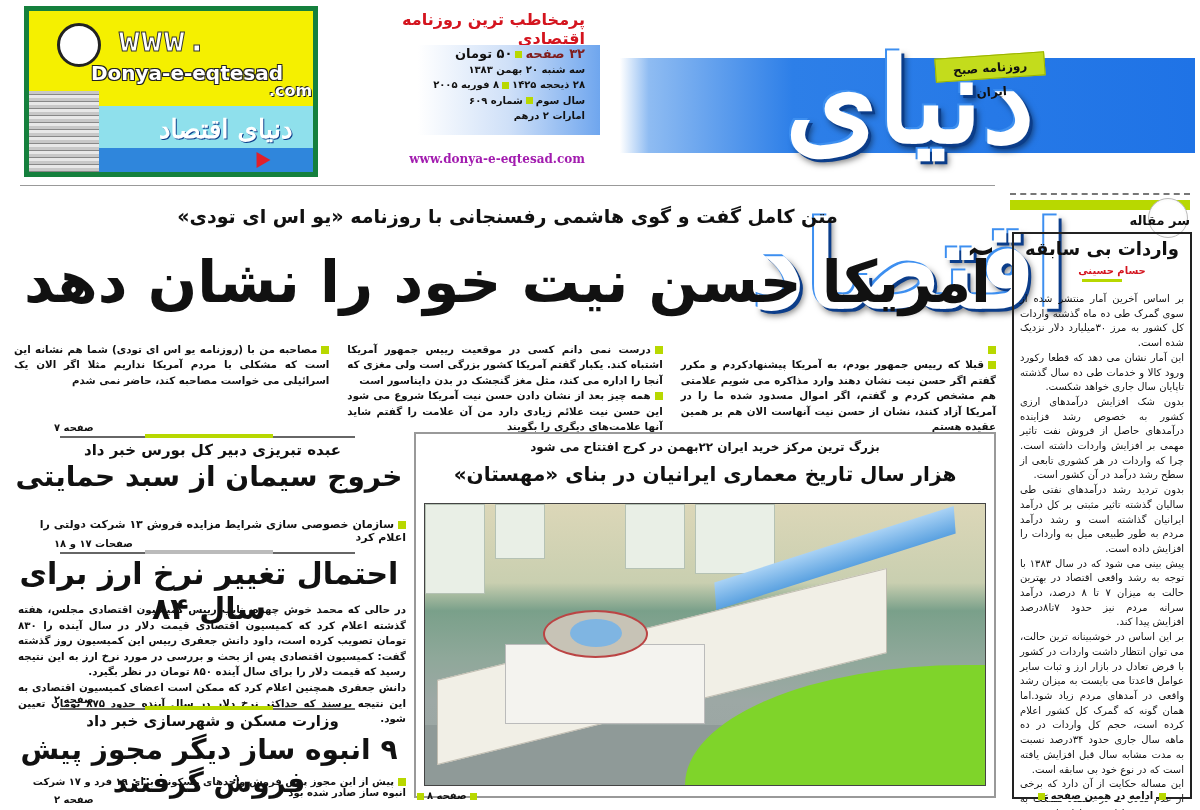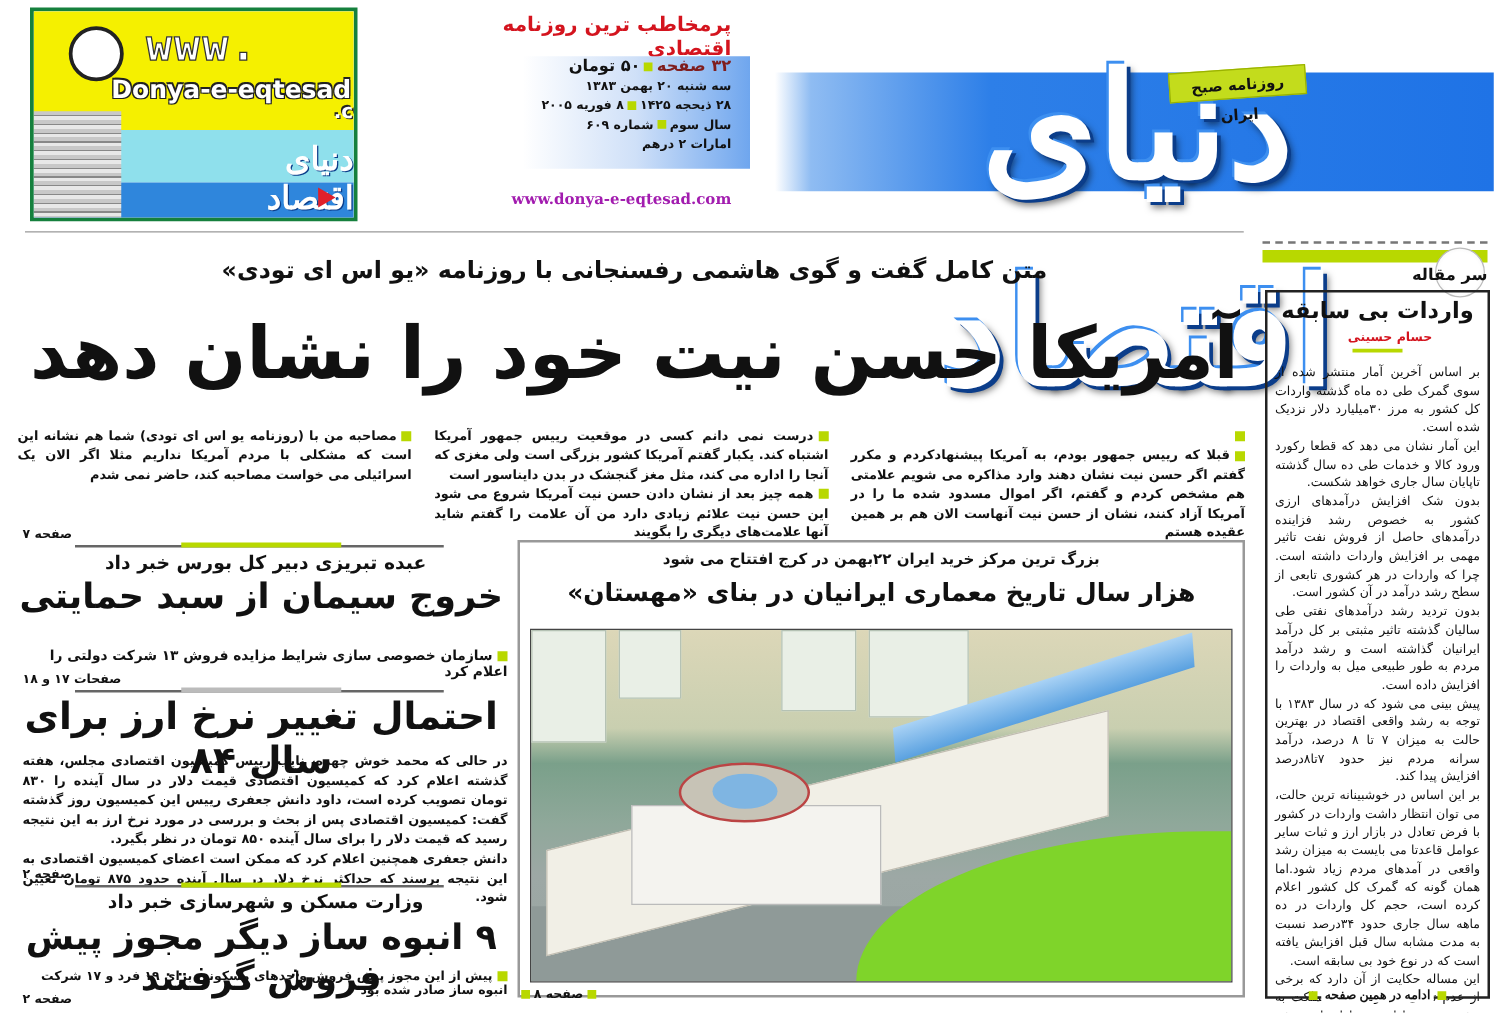--- a/index.html
+++ b/index.html
@@ -1,34 +1,34 @@
 <!DOCTYPE html>
 <html><head>
 <meta charset="utf-8">
 <style>
   * { box-sizing: border-box; margin: 0; padding: 0; }
   body { width: 1200px; height: 810px; background: #ffffff; font-family: "DejaVu Sans", sans-serif; color: #111; overflow: hidden; position: relative; direction: rtl; }
-  .abs { position: absolute; }
+  .abs { position: absolute; margin-left: 36px; }
 
   
   .logo-band { position:absolute; left:620px; top:58px; width:575px; height:95px; background: linear-gradient(to left, #1f73e6 0%, #2d7fe8 70%, #8fbcf2 95%, #ffffff 100%); }
   .logo-text { position:absolute; left:640px; top:18px; width:540px; height:165px; font-family:"DejaVu Serif", serif; font-weight:bold; font-size:118px; color:#fff; line-height:165px; text-align:center; letter-spacing:-4px;
     text-shadow: 3px 3px 0 #0b3d8a, -2px -2px 0 #3d8ff0, 4px 5px 6px rgba(0,0,0,0.5); }
   .tagline { position:absolute; left:935px; top:55px; width:110px; height:24px; background:#c3dc1c; color:#111; font-size:12px; font-weight:bold; text-align:center; line-height:24px; transform: rotate(-4deg); border:1px solid #9ab200; }
 
   .slogan { position:absolute; left:335px; top:10px; width:250px; text-align:right; color:#d4141e; font-weight:bold; font-size:16px; }
   .info-band { position:absolute; left:340px; top:45px; width:260px; height:90px; background: linear-gradient(to right, #fff 0%, #fff 30%, #cfe0f8 65%, #6fa6ee 100%); }
   .info { position:absolute; left:360px; top:46px; width:225px; text-align:right; font-size:10px; line-height:15.5px; color:#111; font-weight:bold; }
   .info .big { font-size:13px; }
   .info .red { color:#7f1d1d; }
   .sq { display:inline-block; width:7px; height:7px; background:#b8d800; margin:0 3px; vertical-align:middle; }
   .url { position:absolute; left:355px; top:152px; width:230px; text-align:right; direction:ltr; color:#a21caf; font-family:"DejaVu Serif", serif; font-weight:bold; font-size:12px; }
 
   
-  .ad { position:absolute; left:24px; top:6px; width:262px; height:171px; border:3px solid #15803d; overflow:hidden; }
+  .ad { position:absolute; left:24px; top:6px; width:294px; height:171px; border:5px solid #15803d; overflow:hidden; }
   .ad .yel { position:absolute; left:0; top:0; width:100%; height:95px; background:#f5f000; }
   .ad .cyan { position:absolute; left:0; top:95px; width:100%; height:42px; background:#8fe0ec; }
   .ad .blue { position:absolute; left:0; top:137px; width:100%; height:34px; background:#2f86dc; }
   .ad .papers { position:absolute; left:0; top:80px; width:70px; height:91px; background: repeating-linear-gradient(180deg, #c8c8c8 0 3px, #888 3px 4px, #e8e8e8 4px 7px); }
   .ad .www { position:absolute; left:90px; top:8px; direction:ltr; font-family:"DejaVu Sans Mono", monospace; font-size:34px; color:#fff; -webkit-text-stroke:1px #333; font-weight:bold; letter-spacing:2px; }
   .ad .dom { position:absolute; left:62px; top:50px; direction:ltr; font-family:"DejaVu Sans", sans-serif; font-size:20px; font-weight:bold; color:#fff; text-shadow: 1px 1px 0 #222, -1px -1px 0 #222, 1px -1px 0 #222, -1px 1px 0 #222; }
   .ad .com { position:absolute; left:240px; top:70px; direction:ltr; font-family:"DejaVu Sans", sans-serif; font-size:16px; font-weight:bold; color:#fff; text-shadow: 1px 1px 0 #222, -1px -1px 0 #222; }
   .ad .bulb { position:absolute; left:28px; top:12px; width:44px; height:44px; border:3px solid #222; border-radius:50%; background:#fff; }
   .ad .mini-logo { position:absolute; left:130px; top:103px; font-family:"DejaVu Serif", serif; font-size:26px; font-weight:bold; color:#fff; text-shadow:1px 1px 0 #0b3d8a; }
   .ad .cursor { position:absolute; left:223px; top:140px; width:0; height:0; border-left:8px solid transparent; border-right:8px solid transparent; border-bottom:14px solid #e0202a; transform: rotate(-30deg); }
@@ -73,21 +73,21 @@
   
   .ed-dash { position:absolute; left:1010px; top:193px; width:180px; border-top:2px dashed #777; }
   .ed-bar { position:absolute; left:1010px; top:200px; width:180px; height:10px; background:#b8d800; }
   .ed-globe { position:absolute; left:1148px; top:198px; width:40px; height:40px; border:1px solid #bbb; border-radius:50%; background: radial-gradient(circle, #fff 60%, #eee 100%); }
   .ed-label { position:absolute; left:1010px; top:213px; width:180px; text-align:right; font-size:13px; font-weight:bold; }
   .ed-box { position:absolute; left:1012px; top:232px; width:180px; height:566px; border:2px solid #222; border-bottom:none; }
   .ed-title { position:absolute; left:1012px; top:238px; width:180px; text-align:center; font-size:18px; font-weight:900; }
   .ed-author { position:absolute; left:1012px; top:265px; width:200px; text-align:center; font-size:10px; font-weight:bold; color:#d4141e; }
   .ed-author-rule { position:absolute; left:1082px; top:279px; width:40px; height:3px; background:#b8d800; }
   .ed-body { position:absolute; left:1020px; top:292px; width:164px; font-size:10px; line-height:14.7px; text-align:justify; }
-  .ed-foot { position:absolute; left:1012px; top:790px; width:180px; text-align:center; font-size:10px; font-weight:bold;font-family:Liberation Serif, serif; }
+  .ed-foot { position:absolute; left:1012px; top:790px; width:180px; text-align:center; font-size:10px; font-weight:bold; }
   .ed-foot-rule { position:absolute; left:1012px; top:797px; width:180px; height:2px; background:#222; }
 </style>
 </head>
 <body>
 
 <div class="logo-band"></div>
 <div class="logo-text">دنیای اقتصاد</div>
 <div class="tagline">روزنامه صبح ایران</div>
 
 <div class="slogan">پرمخاطب ترین روزنامه اقتصادی</div>

